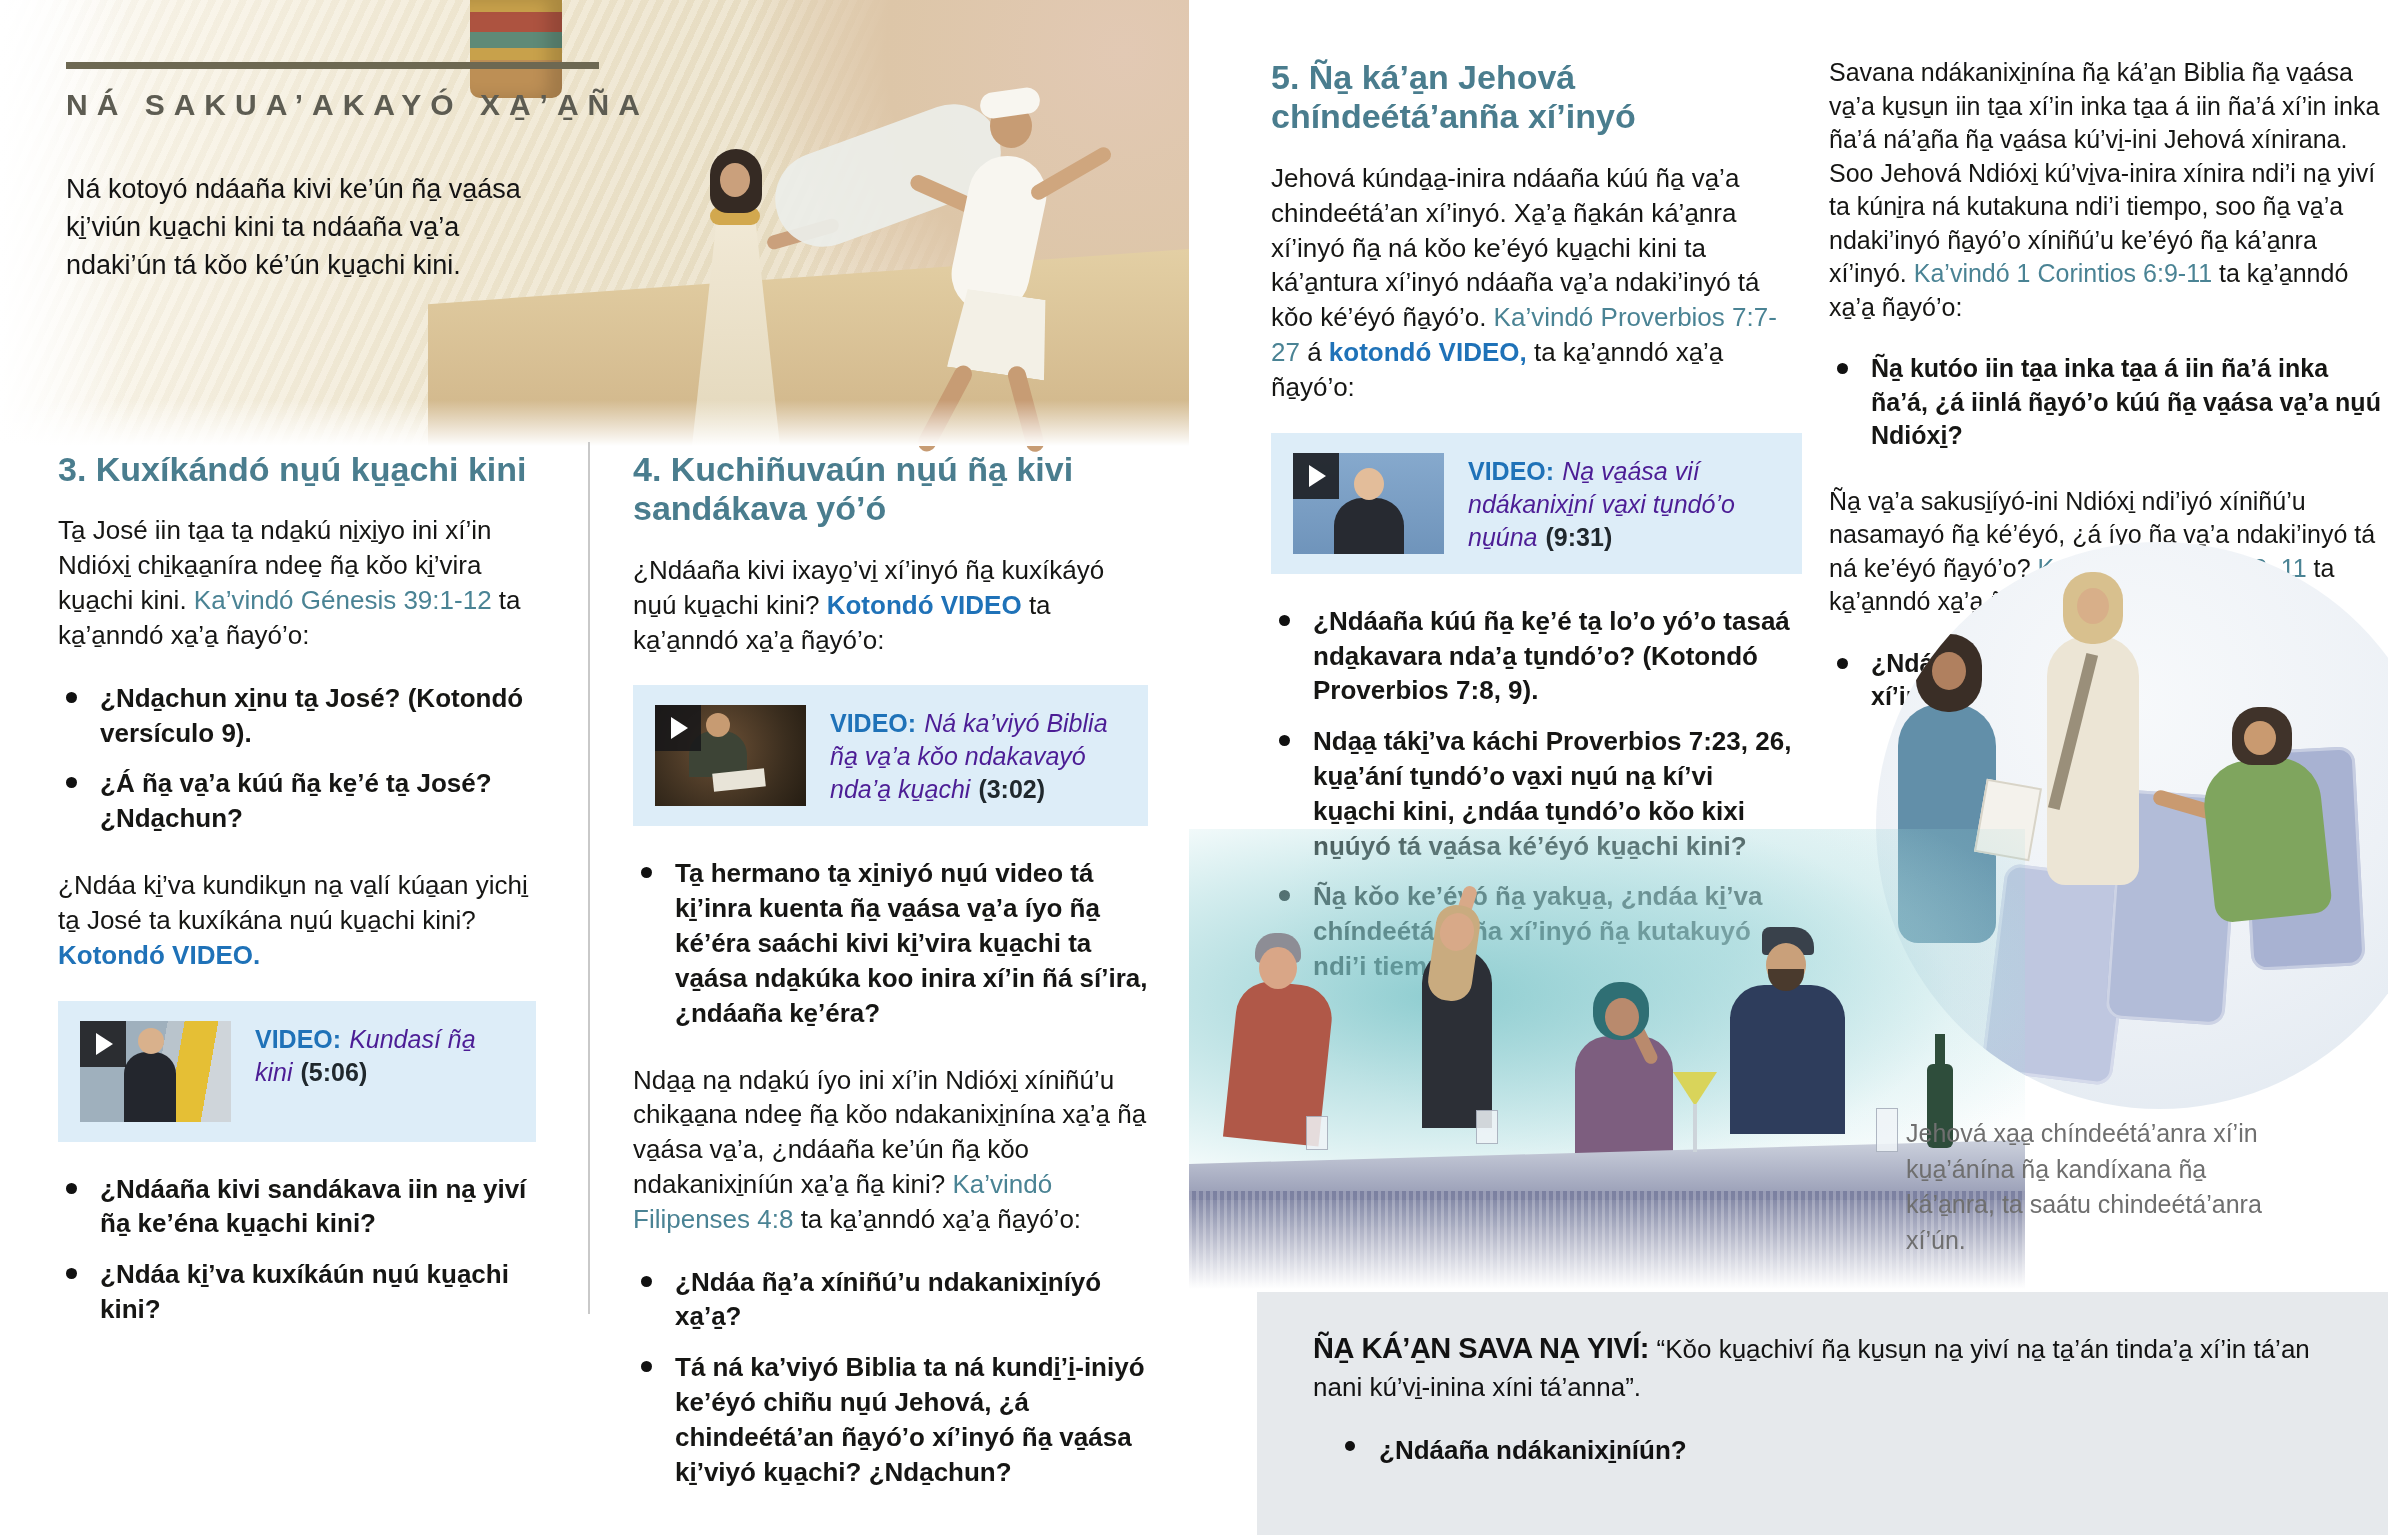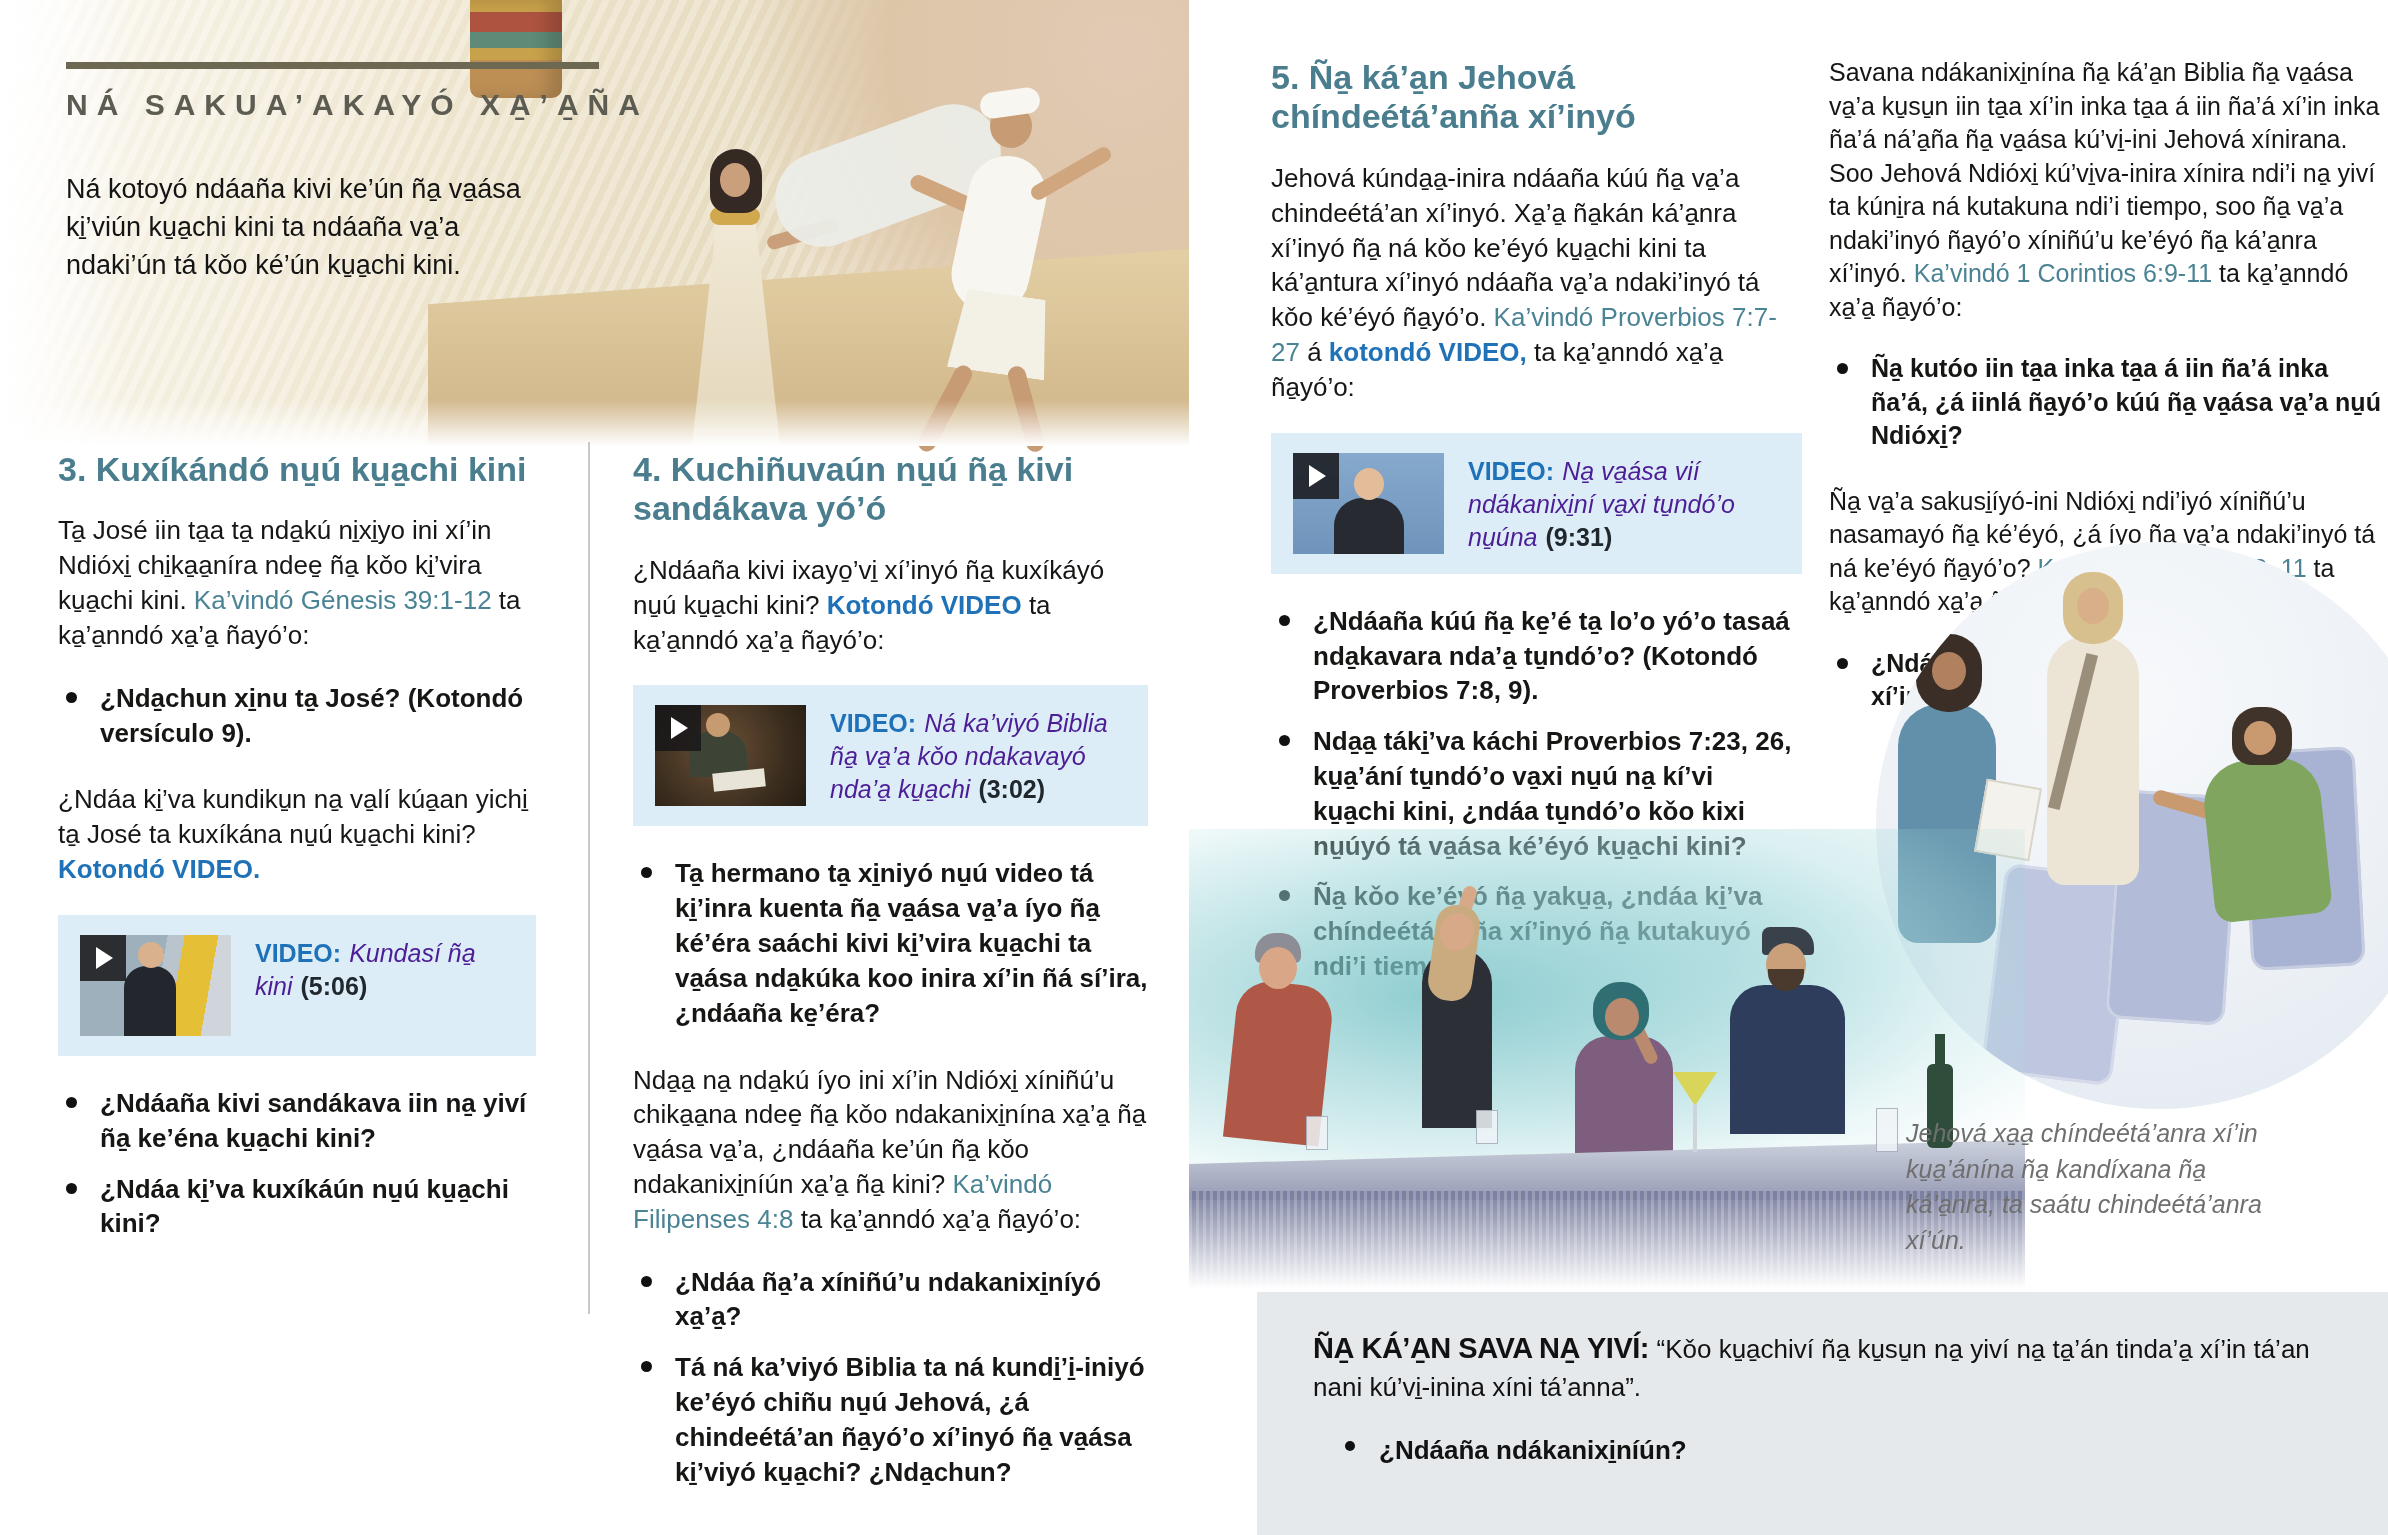--- a/index.html
+++ b/index.html
@@ -145,21 +145,21 @@
   .w2 .hair { position:absolute; left:16px; top:0; width:60px; height:72px; background:#d8c08e; border-radius:28px; }
   .w2 .face { position:absolute; left:30px; top:16px; width:32px; height:36px; background:#d8af89; border-radius:50%; }
   .w2 .torso { position:absolute; left:0; top:64px; width:92px; height:249px; background:#ece5d5; border-radius:40px 40px 18px 18px; }
   .w2 .strap { position:absolute; left:20px; top:80px; width:12px; height:159px; background:#9a8f7a; transform:rotate(14deg); }
   .w3 { position:absolute; left:320px; top:165px; width:199px; height:299px; }
   .w3 .hair { position:absolute; left:36px; top:0; width:60px; height:58px; background:#40332a; border-radius:26px 26px 20px 20px; }
   .w3 .face { position:absolute; left:48px; top:14px; width:32px; height:34px; background:#c99a70; border-radius:50%; }
   .w3 .torso { position:absolute; left:12px; top:52px; width:117px; height:159px; background:#7fa55e; border-radius:44px 44px 18px 18px; transform:rotate(-6deg); }
   .w3 .arm { position:absolute; left:-44px; top:92px; width:78px; height:15px; background:#c99a70; border-radius:9px; transform:rotate(16deg); }
 
-  .caption { position:absolute; left:1906px; top:1116px; width:378px; font-size:25px; line-height:1.42; color:#6f6f6f;font-style:italic; }
+  .caption { position:absolute; left:1906px; top:1116px; width:378px; font-size:25px; line-height:1.42; color:#6f6f6f; }
 
   
   .bbox { position:absolute; left:1257px; top:1292px; width:1131px; height:244px; background:#e6e9ec; }
   .bbox-inner { position:absolute; left:56px; top:36px; right:56px; font-size:26px; line-height:1.42; color:#121212; }
   .bbox-label { font-weight:bold; font-size:29px; letter-spacing:-0.5px; }
   .bbox ul.qs { margin-top:26px; margin-bottom:0; padding-left:66px; }
   .bbox ul.qs li::before { top:9px; width:10px; height:10px; }
 </style>
 </head>
 <body>
@@ -196,20 +196,21 @@
   <p class="intro">Ná kotoyó ndáaña kivi ke’ún ña̱ va̱ása ki̱’viún ku̱a̱chi kini ta ndáaña va̱’a ndaki’ún tá kǒo ké’ún ku̱a̱chi kini.</p>
 </div>
 
 <div class="divider"></div>
 
 <div class="col" id="col1">
   <h2 class="section">3. Kuxíkándó nu̱ú ku̱a̱chi kini</h2>
   <p class="body"><span>Ta̱ José iin ta̱a ta̱ nda̱kú ni̱xi̱yo ini xí’in Ndióxi̱ chi̱ka̱a̱níra ndee̱ ña̱ kǒo ki̱’vira ku̱a̱chi kini. </span><a class="scripture">Ka’vindó Génesis 39:1-12</a><span> ta ka̱’a̱nndó xa̱’a̱ ñayó’o:</span></p>
   <ul class="qs">
     <li>¿Nda̱chun xi̱nu ta̱ José? (Kotondó versículo 9).</li>
+    <li>¿Á ña̱ va̱’a kúú ña̱ ke̱’é ta̱ José? ¿Nda̱chun?</li>
   </ul>
   <p class="body"><span>¿Ndáa ki̱’va kundiku̱n na̱ va̱lí kúa̱an yichi̱ ta̱ José ta kuxíkána nu̱ú ku̱a̱chi kini? </span><a class="videolink">Kotondó VIDEO.</a></p>
   <div class="videobox">
     <div class="thumb t-street">
       <div class="person"></div>
       <div class="play"></div>
     </div>
     <p class="vtext"><span class="vlabel">VIDEO:</span><span class="vtitle">Kundasí ña̱ kini</span><span class="vdur">(5:06)</span></p>
   </div>
   <ul class="qs">

